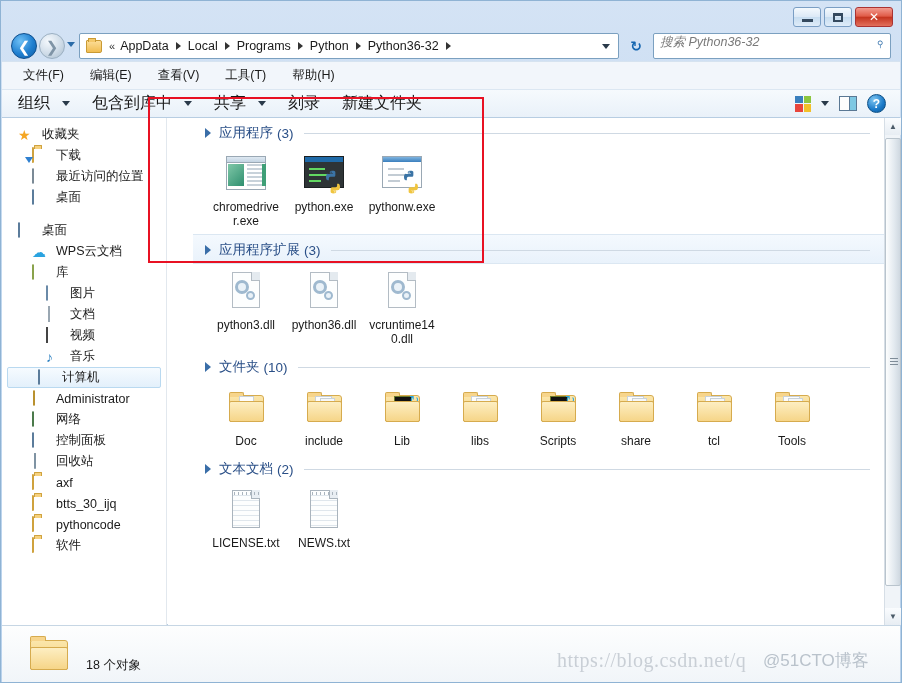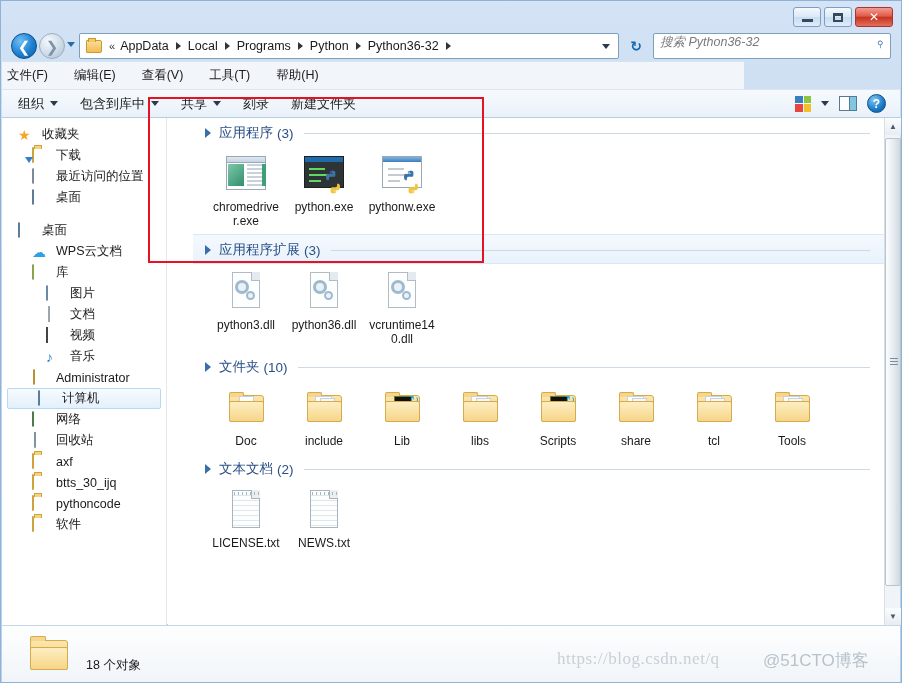--- a/index.html
+++ b/index.html
@@ -91,36 +91,36 @@
   #searchbox {
     position:absolute; left:652px; top:2px; width:238px; height:26px;
     background:#ffffff; border:1px solid #7ba0c0; border-radius:2px;
     display:flex; align-items:flex-start; padding:0 6px;
   }
   #searchph { color:#7a7a7a; font-style:italic; font-size:12.5px; }
   #searchicon { margin-left:auto; color:#2a6ba8; font-size:14px; transform:rotate(-45deg); }
 
   
   #menubar {
-    position:absolute; left:1px; top:60px; width:742px; height:28px;
+    position:absolute; left:1px; top:60px; width:898px; height:28px;
     background:#f2f6fb;
     border-top:1px solid #d6e3f0;
-    display:flex; align-items:center; padding-left:0; gap:16px;
+    display:flex; align-items:center; padding-left:16px; gap:16px;
   }
   .menuitem { font-size:12.5px; color:#1a1a1a; padding:3px 5px; white-space:nowrap; }
 
   
   #toolbar {
     position:absolute; left:1px; top:88px; width:898px; height:29px;
     background: linear-gradient(to bottom,#f6fafd 0%, #e9f1f9 100%);
     border-top:1px solid #dce7f2; border-bottom:1px solid #b7cde2;
     display:flex; align-items:center; padding-left:16px;
   }
-  .tbitem { font-size:13px; color:#1a1a1a; display:flex; align-items:center;
-    gap:6px; margin-right:22px; white-space:nowrap; }
+  .tbitem { font-size:16px; color:#1a1a1a; display:flex; align-items:center;
+    gap:12px; margin-right:22px; white-space:nowrap; }
   .tbcaret { width:0;height:0;border-left:4px solid transparent;border-right:4px solid transparent;
     border-top:5px solid #2a3a4a; }
   #tbright { margin-left:auto; display:flex; align-items:center; gap:10px; padding-right:14px; }
   #viewsicon { width:16px;height:16px; display:grid; grid-template-columns:1fr 1fr; gap:1px; }
   #viewsicon i { display:block; }
   #previewicon { width:18px;height:15px; border:1px solid #5a7894; background:#fff; display:flex; }
   #previewicon .pl { flex:1; background:#fdfdfd; }
   #previewicon .pr { width:7px; background:#7ec8e3; border-left:1px solid #5a7894;}
   #helpicon { width:19px;height:19px;border-radius:50%;
     background: radial-gradient(circle at 35% 28%, #7fc7f2 0%, #1a79c8 60%, #0c5695 100%);
@@ -274,21 +274,21 @@
 
   
   #statusbar { position:absolute; left:1px; top:624px; width:898px; height:57px;
     background:linear-gradient(to bottom,#fdfefe,#f1f5f9);
     border-top:1px solid #c6d6e4; }
   #statusfolder { position:absolute; left:28px; top:10px; width:38px; height:34px; }
   #statustext { position:absolute; left:84px; top:31px; font-size:12.5px; color:#1a1a1a; }
 
   
   #watermark { position:absolute; left:556px; top:648px; width:336px; height:28px;
-    color:#c9cfd6; font-family:"Liberation Serif", serif; font-size:17px;
+    color:#c9cfd6; font-family:"Liberation Serif", serif; font-size:20px;
     letter-spacing:0.5px; white-space:nowrap; }
   #watermark2 { position:absolute; left:762px; top:648px;
     color:#b9c2cb; font-family:"Liberation Sans", sans-serif; font-size:17px;
     white-space:nowrap; }
 
   
   #redrect { position:absolute; left:147px; top:96px; width:336px; height:166px;
     border:2px solid #e81123; pointer-events:none; }
 </style>
 </head>
@@ -431,31 +431,35 @@
         <span>文档</span>
       </div>
       <div class="navitem lvl2">
         <span class="nicon"><span class="ic-vid"></span></span>
         <span>视频</span>
       </div>
       <div class="navitem lvl2">
         <span class="nicon"><span class="ic-mus">♪</span></span>
         <span>音乐</span>
       </div>
-      <div class="navitem lvl1">
-        <span class="nicon"><span class="ic-user"></span></span>
-        <span>Administrator</span>
-      </div>
       <div class="navitem lvl1 sel">
         <span class="nicon"><span class="ic-pc"></span></span>
         <span>计算机</span>
       </div>
       <div class="navitem lvl1">
+        <span class="nicon"><span class="ic-user"></span></span>
+        <span>Administrator</span>
+      </div>
+      <div class="navitem lvl1">
         <span class="nicon"><span class="ic-net"></span></span>
         <span>网络</span>
+      </div>
+      <div class="navitem lvl1">
+        <span class="nicon"><span class="ic-cpl"></span></span>
+        <span>控制面板</span>
       </div>
       <div class="navitem lvl1">
         <span class="nicon"><span class="ic-bin"></span></span>
         <span>回收站</span>
       </div>
       <div class="navitem lvl1">
         <span class="nicon"><span class="ic-folder"></span></span>
         <span>axf</span>
       </div>
       <div class="navitem lvl1">

